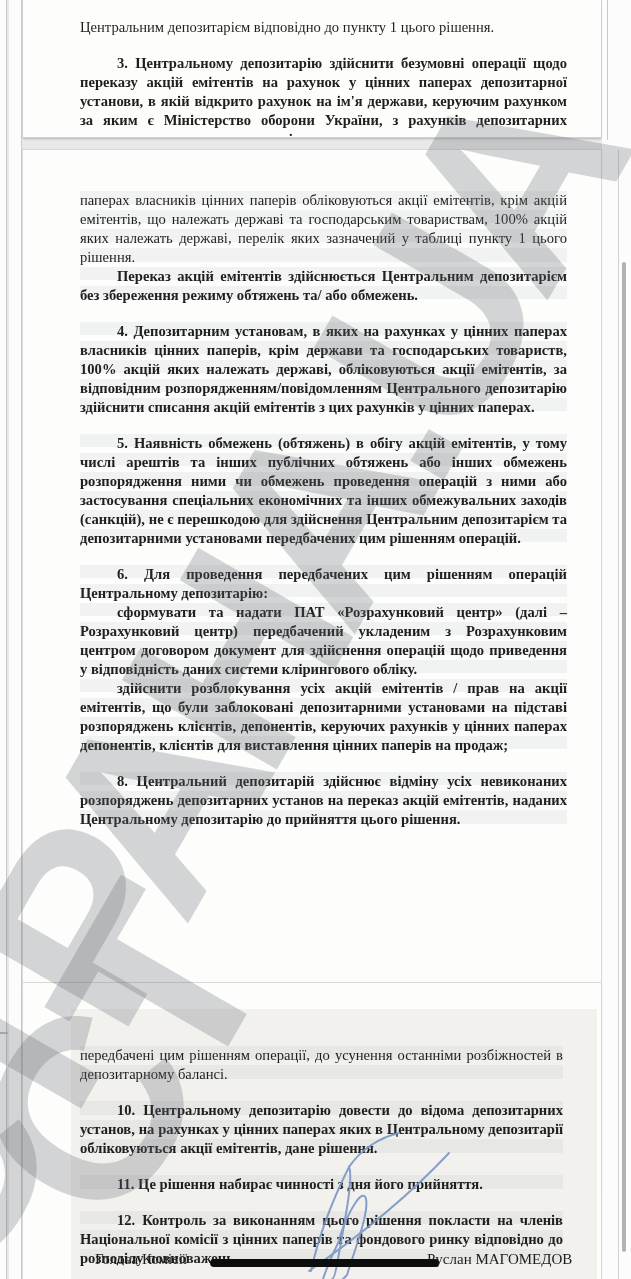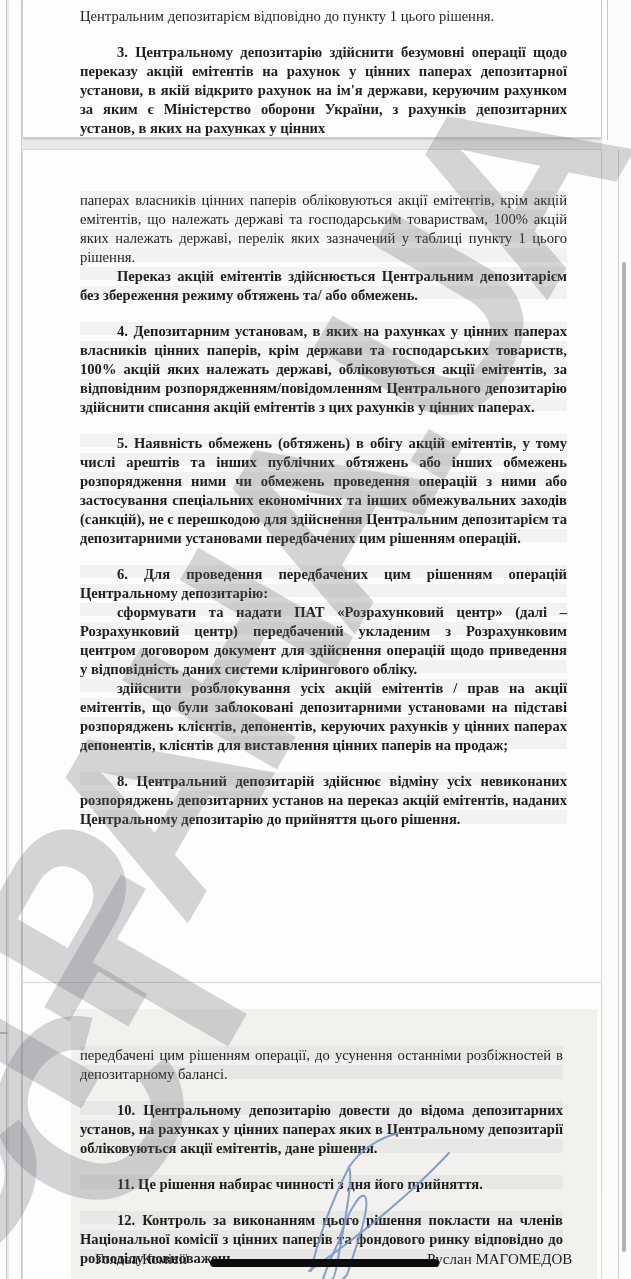--- a/index.html
+++ b/index.html
@@ -21,21 +21,21 @@
   }
   .page1{top:0;height:137px;box-shadow:0 0 0 1px #d0d0d0,0 2px 2px rgba(0,0,0,.22);}
   .page2{top:150px;height:1042px;}
   .page3{top:983px;height:296px;}
   .p3-tint{position:absolute;left:48px;top:26px;right:4px;bottom:0;background:#f2f1ee;}
 
   .content{
     position:relative;z-index:2;
     color:#1f1f1f;font-size:14.6px;line-height:19px;text-align:justify;
   }
-  .page1 .content{padding:7px 34px 0 57px;}
+  .page1 .content{padding:18px 34px 0 57px;}
   .page2 .content{padding:41px 34px 0 57px;}
   .page3 .content{padding:63px 38px 0 57px;}
   .content p{margin:0;}
   .content p.ind{text-indent:37px;font-weight:bold;}
   .content p.gap{margin-top:17px;}
   .page2 .content p, .page3 .content p{
     background:repeating-linear-gradient(180deg,
       rgba(125,131,142,0.09) 0px, rgba(125,131,142,0.09) 13.5px,
       rgba(125,131,142,0) 13.5px, rgba(125,131,142,0) 19px);
   }

